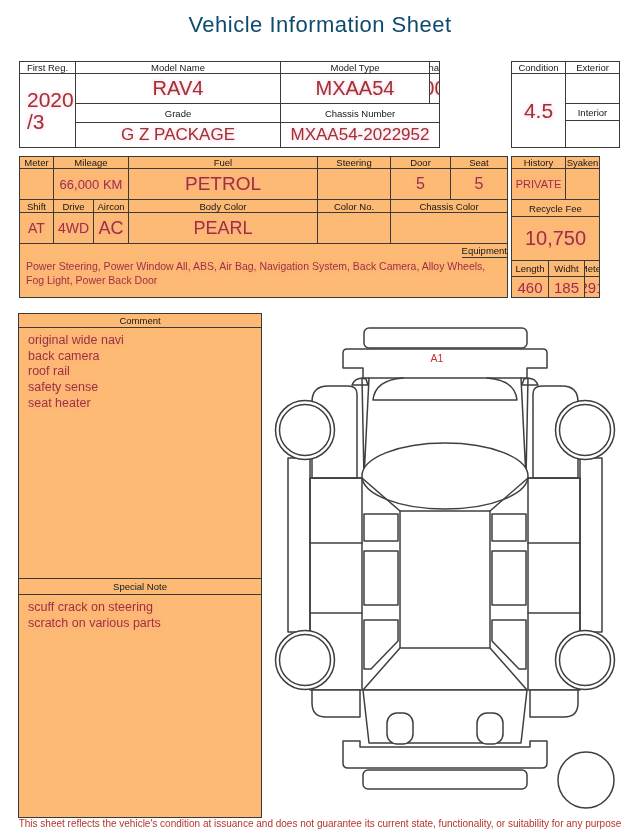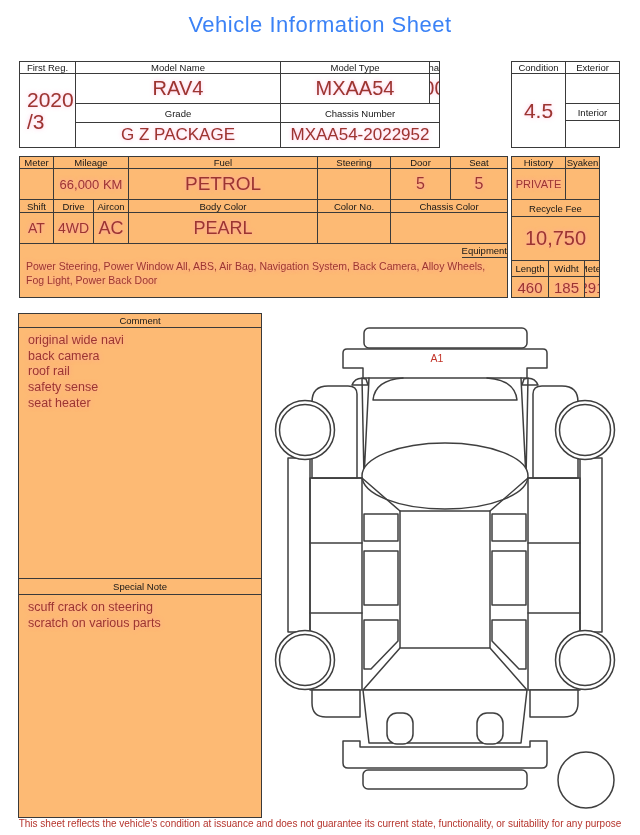--- a/index.html
+++ b/index.html
@@ -1,20 +1,20 @@
 <!DOCTYPE html>
 <html><head>
 <meta charset="utf-8">
 <style>
   html,body{margin:0;padding:0;background:#ffffff;}
   .sheet{position:relative;width:640px;height:835px;background:#fff;
          font-family:"Liberation Sans",sans-serif;overflow:hidden;}
   .abs{position:absolute;box-sizing:border-box;}
   .title{top:12px;left:0;width:640px;text-align:center;font-size:22px;
-         color:#3b82f6;letter-spacing:.5px;}
+         color:#0c4a6e;letter-spacing:.5px;}
   .tbl{border:1.5px solid #3a3a3a;background:#fff;display:grid;}
   .stack{border:1.5px solid #3a3a3a;background:#fdba74;display:flex;flex-direction:column;}
   .band{display:grid;border-bottom:1px solid #3a3a3a;}
   .cell{display:flex;align-items:center;justify-content:center;box-sizing:border-box;
         overflow:hidden;white-space:nowrap;}
   .lbl{font-size:9.5px;color:#161616;}
   .val{color:#9c3530;text-shadow:0 0 4px rgba(255,150,200,.55),0 0 1px rgba(255,150,200,.35);}
   .br{border-right:1px solid #3a3a3a;}
   .bb{border-bottom:1px solid #3a3a3a;}
   .redtext{color:#9c3530;text-shadow:0 0 4px rgba(255,150,200,.5);}

